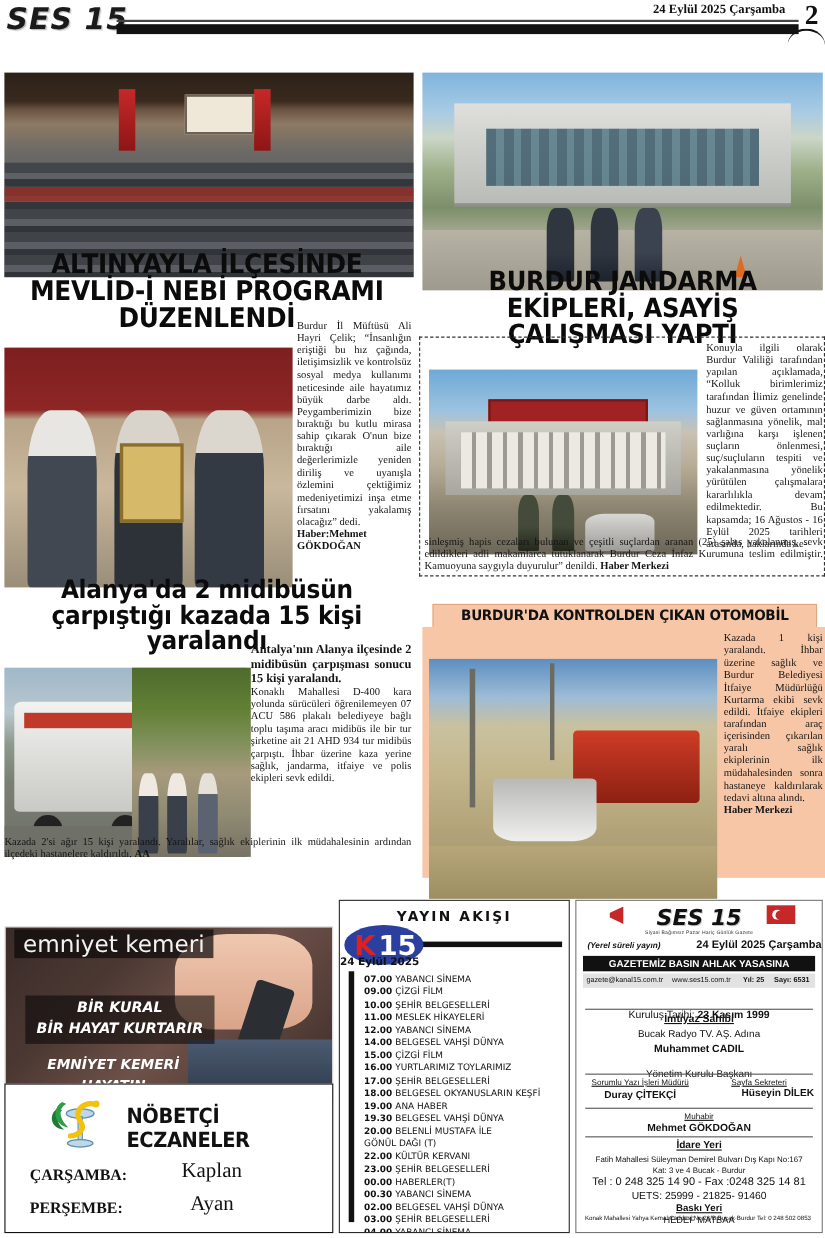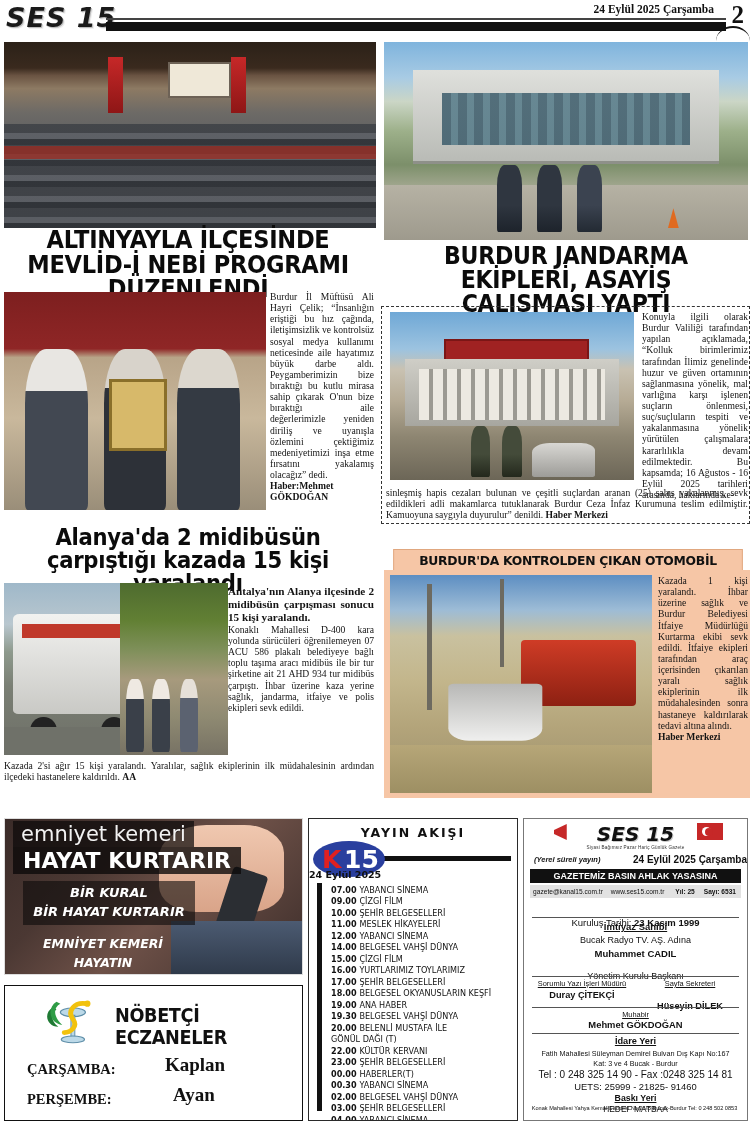--- a/index.html
+++ b/index.html
@@ -22,21 +22,21 @@
     position:absolute; right:36px; top:3px; font-family:"Liberation Serif", serif;
     font-size:11.5px; font-weight:bold; color:#111;
   }
   .pagenum {
     position:absolute; right:6px; top:1px; font-family:"Liberation Serif", serif;
     font-size:25px; font-weight:bold; color:#111;
   }
   .pagenum-arc { position:absolute; right:0px; top:26px; width:34px; height:16px; border-top:2px solid #111; border-radius:60% 60% 0 0 / 100% 100% 0 0; }
 
   
-  .photo { position:absolute; overflow:hidden; background:#8d8f92; }
+  .photo { position:absolute; overflow:hidden; background:#8d8f92;margin-top:24px; }
 
   
   .ph1 { background:linear-gradient(#2b2118 0%, #3a2a1e 14%, #6a5342 18%, #8d7a63 25%, #6d6a66 38%, #5a5d61 55%, #4a4e53 75%, #3b3f45 100%); }
   .ph1 .screen { position:absolute; left:44%; top:11%; width:16%; height:17%; background:#efe8d8; border:2px solid #6d6256;}
   .ph1 .flag1 { position:absolute; left:28%; top:8%; width:4%; height:30%; background:linear-gradient(#c62828,#8e1616); }
   .ph1 .flag2 { position:absolute; left:61%; top:8%; width:4%; height:30%; background:linear-gradient(#c62828,#8e1616); }
   .ph1 .rows { position:absolute; left:0; top:44%; right:0; bottom:0;
      background:repeating-linear-gradient(#3f4247 0 9px, #5d6066 9px 15px, #2f3237 15px 21px); opacity:.9;}
   .ph1 .redrow { position:absolute; left:0; top:56%; width:100%; height:7%; background:#9d2b22; opacity:.75;}
 
@@ -135,21 +135,21 @@
   .ad-belt { position:absolute; left:4px; top:818px; width:297px; height:155px; overflow:hidden; border:1px solid #ddd;}
   .belt-t1 { position:absolute; left:8px; top:2px; font-family:"DejaVu Sans",sans-serif; font-size:21px; color:#f2f2f2; background:rgba(12,10,10,.72); padding:1px 8px;}
   .belt-t2 { position:absolute; left:8px; top:28px; font-family:"DejaVu Sans",sans-serif; font-weight:bold; font-size:22px; color:#fff; background:rgba(12,10,10,.8); padding:1px 10px;}
   .belt-t3 { position:absolute; left:18px; top:62px; width:160px; text-align:center; font-family:"DejaVu Sans",sans-serif; font-style:italic; font-weight:bold; font-size:13px; color:#fff; background:rgba(12,10,10,.6); padding:3px 6px; line-height:1.45;}
   .belt-t4 { position:absolute; left:10px; top:116px; width:176px; text-align:center; font-family:"DejaVu Sans",sans-serif; font-style:italic; font-weight:bold; font-size:12.5px; color:#fff; line-height:1.5;}
 
   .ecz-box { position:absolute; left:4px; top:985px; width:297px; height:134px; border:1.6px solid #111; background:#fff;}
   .ecz-title { position:absolute; left:110px; top:18px; font-family:"DejaVu Sans", sans-serif; font-weight:bold; font-size:19px; letter-spacing:-0.4px; transform:scaleX(.93); transform-origin:left;}
   .ecz-row { position:absolute; font-family:"Liberation Serif", serif; }
   .ecz-day { font-weight:bold; font-size:14.5px; }
-  .ecz-name { font-weight:bold; font-size:19px;margin-top:33px; }
+  .ecz-name { font-weight:normal; font-size:19px;margin-top:33px; }
 
   .tv-box { position:absolute; left:308px; top:818px; width:208px; height:301px; border:1.4px solid #2a2a2a; background:#fff; overflow:hidden;}
   .tv-title { position:absolute; left:0; top:6px; width:208px; text-align:center; font-family:"DejaVu Sans", sans-serif; font-weight:bold; font-size:12.5px; letter-spacing:2px;}
   .k15 { position:absolute; left:4px; top:22px; width:72px; height:36px; border-radius:50%; background:#2a3f9e; }
   .k15 .k { position:absolute; left:9px; top:4px; font-family:"DejaVu Sans",sans-serif; font-weight:bold; font-size:25px; color:#e02020;}
   .k15 .n { position:absolute; left:31px; top:4px; font-family:"DejaVu Sans",sans-serif; font-weight:bold; font-size:25px; color:#fff;}
   .tv-rule { position:absolute; left:60px; top:37px; width:142px; height:5px; background:#111;}
   .tv-date { position:absolute; left:0; top:50px; width:198px; text-align:left; font-family:"DejaVu Sans",sans-serif; font-weight:bold; font-size:9.5px;}
   .tv-bar { position:absolute; left:8px; top:64px; width:5px; height:228px; background:#111;}
   .tv-list { position:absolute; left:22px; top:66px; width:182px; font-family:"DejaVu Sans", sans-serif; }
@@ -279,21 +279,20 @@
   <div class="col-e" style="z-index:4;">
     <div class="body-txt">Kazada 1 kişi yaralandı. İhbar üzerine sağlık ve Burdur Belediyesi İtfaiye Müdürlüğü Kurtarma ekibi sevk edildi. İtfaiye ekipleri tarafından araç içerisinden çıkarılan yaralı sağlık ekiplerinin ilk müdahalesinden sonra hastaneye kaldırılarak tedavi altına alındı.</div>
     <div class="body-txt byline">Haber Merkezi</div>
   </div>
 
   <div class="ad-belt photo ph8">
     <div class="hand"></div>
     <div class="belt"></div>
     <div class="jeans"></div>
     <div class="belt-t1">emniyet kemeri</div>
-    <div class="belt-t2">HAYAT KURTARIR</div>
     <div class="belt-t3" style="white-space:pre-line;">BİR KURAL
 BİR HAYAT KURTARIR</div>
     <div class="belt-t4" style="white-space:pre-line;">EMNİYET KEMERİ HAYATIN
 SİGORTASIDIR</div>
   </div>
 
   <div class="ecz-box">
     <svg class="pharm-ico" viewBox="0 0 60 58">
       <path d="M12 14 C2 20 6 34 18 34 C10 28 10 20 16 16 Z" fill="#1f7a34"></path>
       <path d="M16 8 C6 14 8 30 22 32 C13 24 12 14 20 10 Z" fill="#2f9c46"></path>
@@ -385,21 +384,21 @@
     <div class="colo-row" style="top:152px; font-size:9px;">Yönetim Kurulu Başkanı</div>
 
     <div class="hr-l" style="top:157px;"></div>
 
     <div style="position:absolute; left:8px; top:160px; width:100px; text-align:center;">
       <div class="u" style="font-family:'Liberation Sans',sans-serif; font-size:7.4px;">Sorumlu Yazı İşleri Müdürü</div>
       <div class="b" style="font-family:'Liberation Sans',sans-serif; font-size:9.2px; margin-top:2px;">Duray ÇİTEKÇİ</div>
     </div>
     <div style="position:absolute; left:116px; top:160px; width:100px; text-align:center;">
       <div class="u" style="font-family:'Liberation Sans',sans-serif; font-size:7.4px;">Sayfa Sekreteri</div>
-      <div class="b" style="font-family:'Liberation Sans',sans-serif; font-size:9.2px; margin-top:13px;">Hüseyin DİLEK</div>
+      <div class="b" style="font-family:'Liberation Sans',sans-serif; font-size:9.2px; margin-top:0;text-align:right;">Hüseyin DİLEK</div>
     </div>
 
     <div class="hr-l" style="top:188px;"></div>
 
     <div class="colo-row u" style="top:191px; font-size:7.4px;">Muhabir</div>
     <div class="colo-row b" style="top:200px; font-size:9.4px;">Mehmet GÖKDOĞAN</div>
 
     <div class="hr-l" style="top:214px;"></div>
 
     <div class="colo-row b u" style="top:217px; font-size:9.2px;">İdare Yeri</div>

